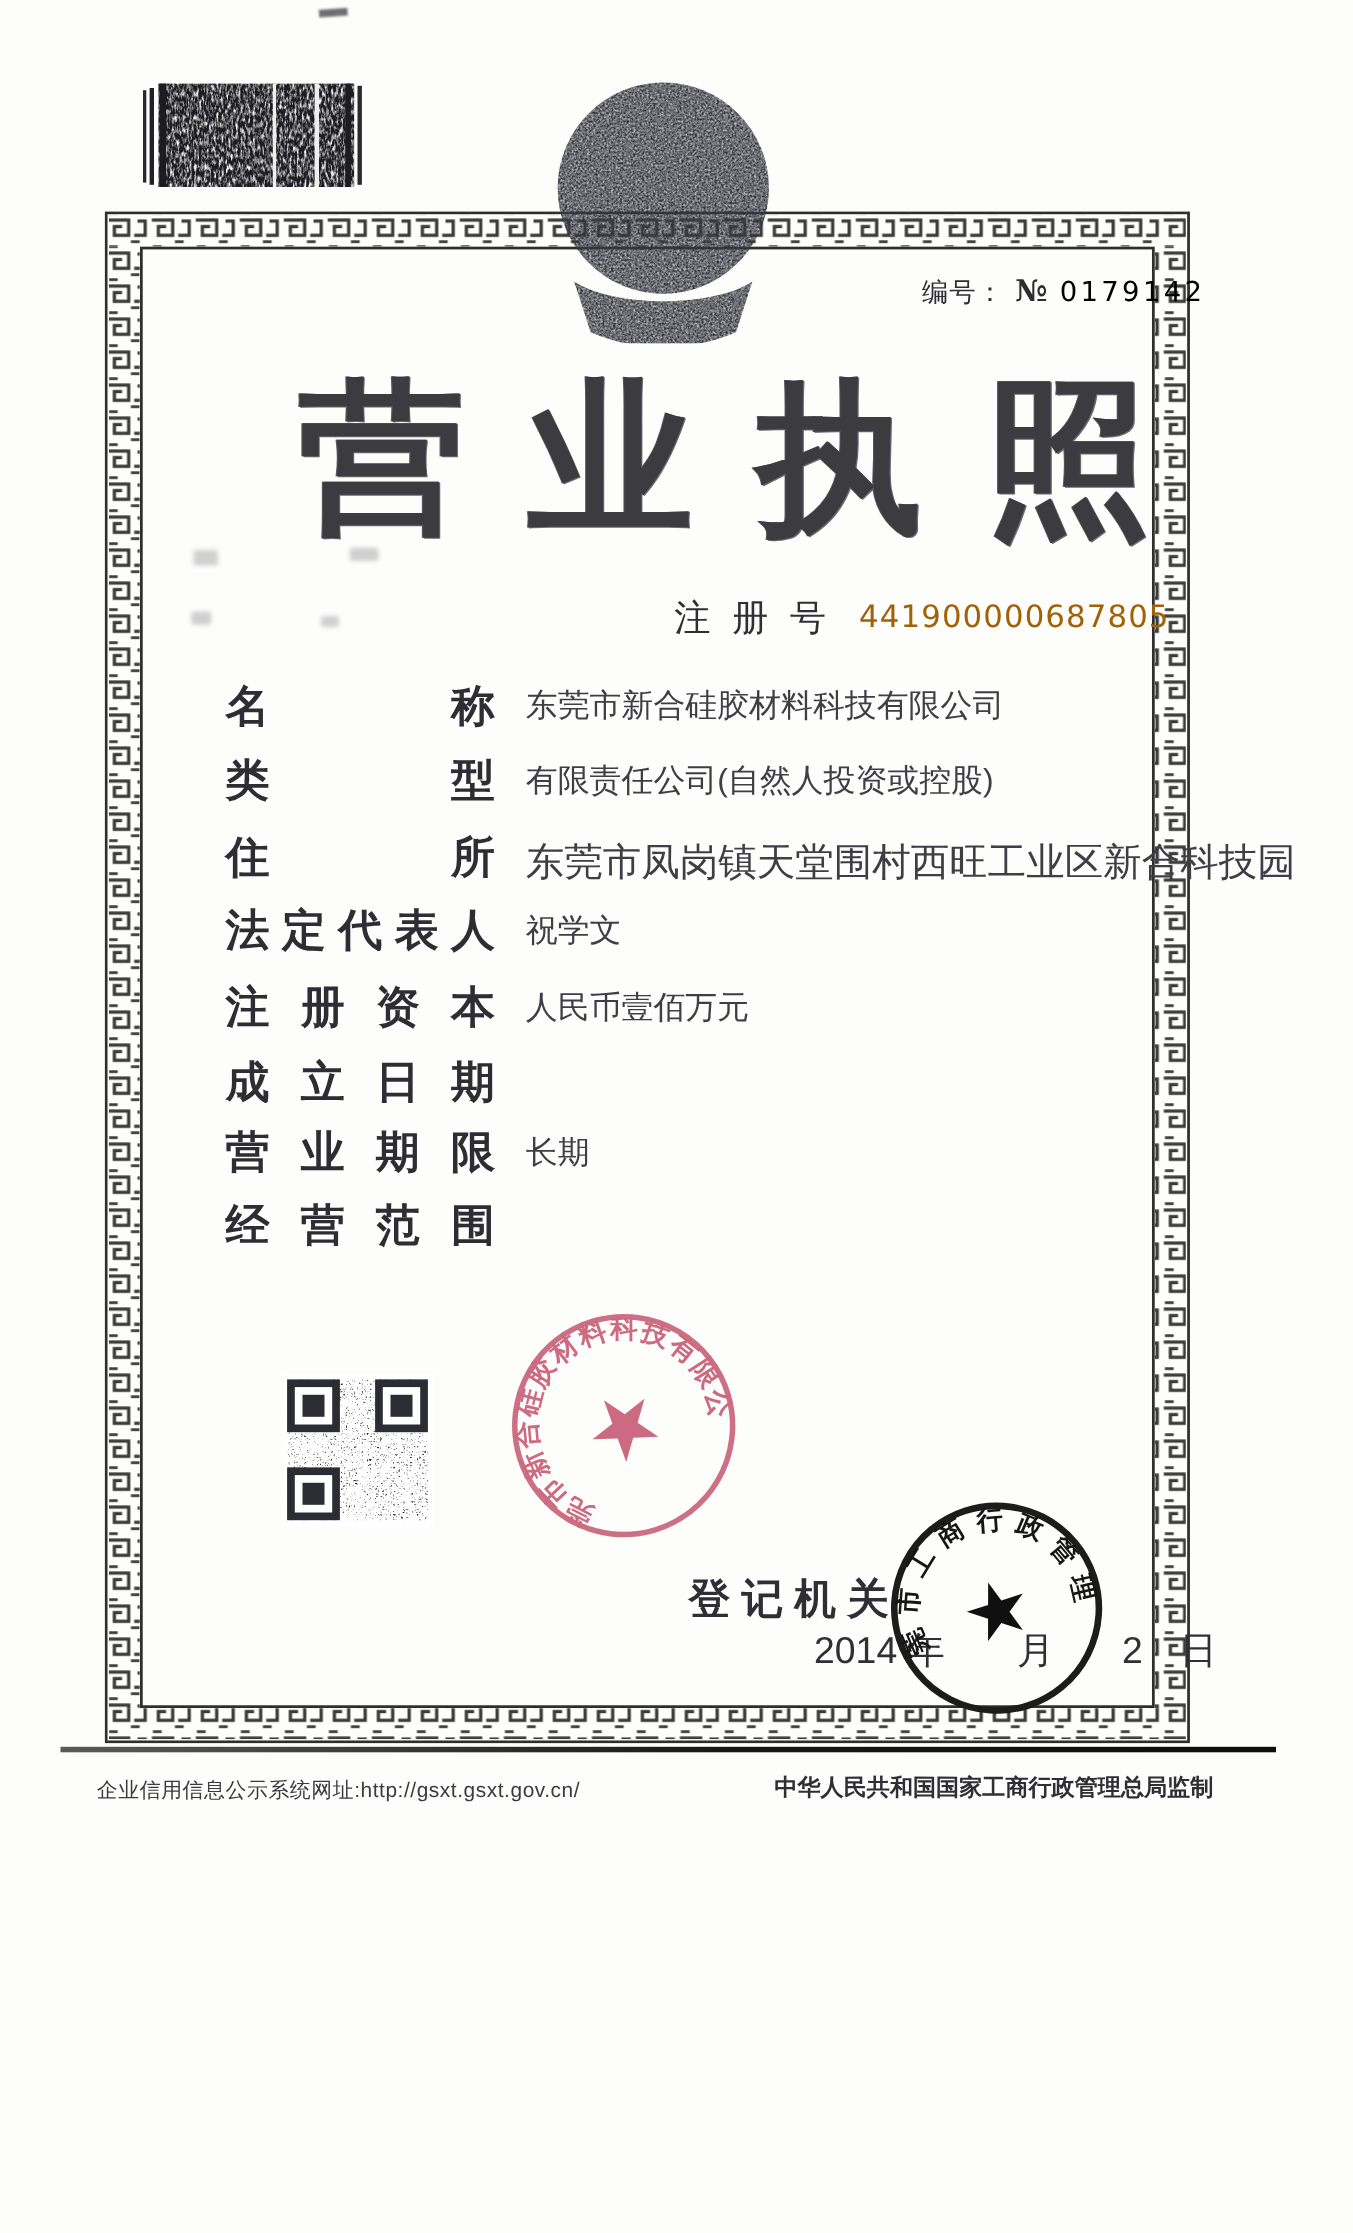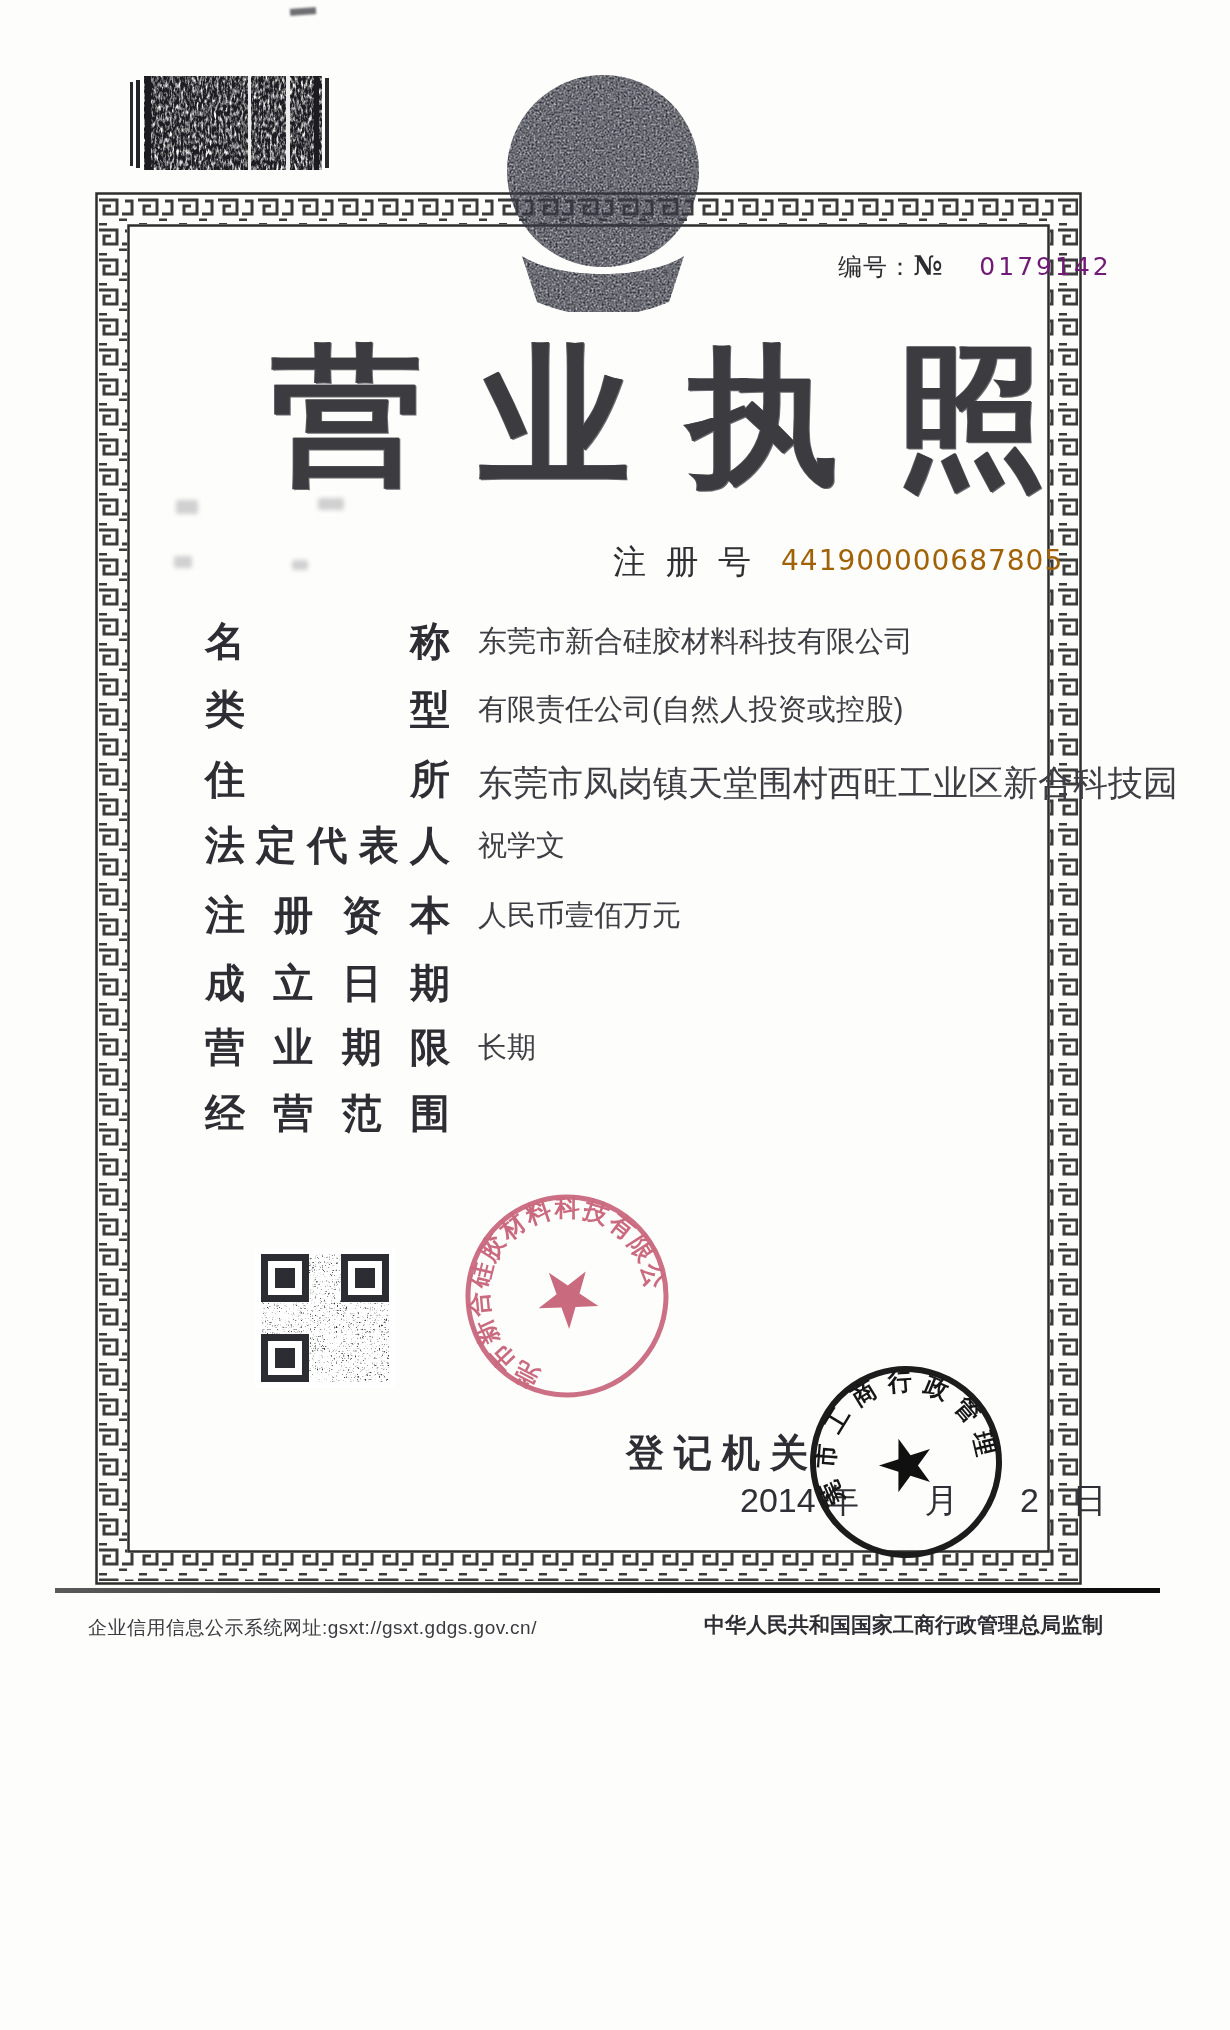--- a/index.html
+++ b/index.html
@@ -7,24 +7,24 @@
     width:1230px;height:2030px;position:relative;overflow:hidden;
     background:#fdfdfb;
     font-family:"Liberation Sans", sans-serif;
     color:#34343a;
   }
   .abs{position:absolute;}
   
   #barcode{left:128px;top:72px;}
   #emblem{left:488px;top:66px;}
   
-  #serial{left:838px;top:250px;display:flex;align-items:baseline;gap:0;
+  #serial{left:838px;top:250px;display:flex;align-items:baseline;gap:10px;
           font-size:24px;color:#2c2c31;letter-spacing:1px;}
   #serial .no-sign{font-family:"DejaVu Serif",serif;font-weight:700;font-size:27px;}
-  #serial .no-digits{font-family:"DejaVu Sans",sans-serif;font-size:25px;letter-spacing:3px;color:#701a75;margin-left:36px;}
+  #serial .no-digits{font-family:"DejaVu Sans",sans-serif;font-size:25px;letter-spacing:3px;color:#000000;}
   
   #title{left:95px;top:318px;width:1136px;text-align:center;
          font-size:150px;font-weight:700;letter-spacing:58px;padding-left:50px;box-sizing:border-box;
          color:#3b3b40;text-shadow:1px 1px 0 #6b6b70, -1px 0 0 #55555a;}
   
   #regline{left:613px;top:540px;display:flex;align-items:flex-start;}
   #regline .lbl{width:138px;font-size:33px;color:#2f2f34;font-weight:500;}
   #regline .val{margin-left:30px;font-family:"DejaVu Sans",sans-serif;font-size:28px;
                 letter-spacing:1px;padding-top:4px;color:#a16207;}
   
@@ -255,20 +255,20 @@
   <g transform="rotate(-18 112 112)">
     <circle cx="112" cy="112" r="93" fill="none" stroke="#1c1c1c" stroke-width="6"></circle>
     <text font-size="24" fill="#161616" font-weight="700" style="font-family:'Liberation Sans',sans-serif;">
       <textPath href="#blkArc" startOffset="50%" text-anchor="middle" textLength="330">东莞市工商行政管理局</textPath>
     </text>
     <text x="112" y="138" text-anchor="middle" font-size="70" fill="#101010">★</text>
   </g>
 </svg>
 
 <div id="scanline" class="abs"></div>
-<div id="footer-left" class="abs">企业信用信息公示系统网址:gsxt://gsxt.gdgs.gov.cn/</div>
+<div id="footer-left" class="abs">企业信用信息公示系统网址:http://gsxt.gsxt.gov.cn/</div>
 <div id="footer-right" class="abs">中华人民共和国国家工商行政管理总局监制</div>
 
 <div class="smudge" style="left:290px;top:8px;width:26px;height:7px;transform:rotate(-4deg);"></div>
 <div class="ghost" style="left:176px;top:500px;width:22px;height:14px;"></div>
 <div class="ghost" style="left:318px;top:498px;width:26px;height:12px;"></div>
 <div class="ghost" style="left:174px;top:556px;width:18px;height:12px;"></div>
 <div class="ghost" style="left:292px;top:560px;width:16px;height:10px;"></div>
 
 </body></html>

